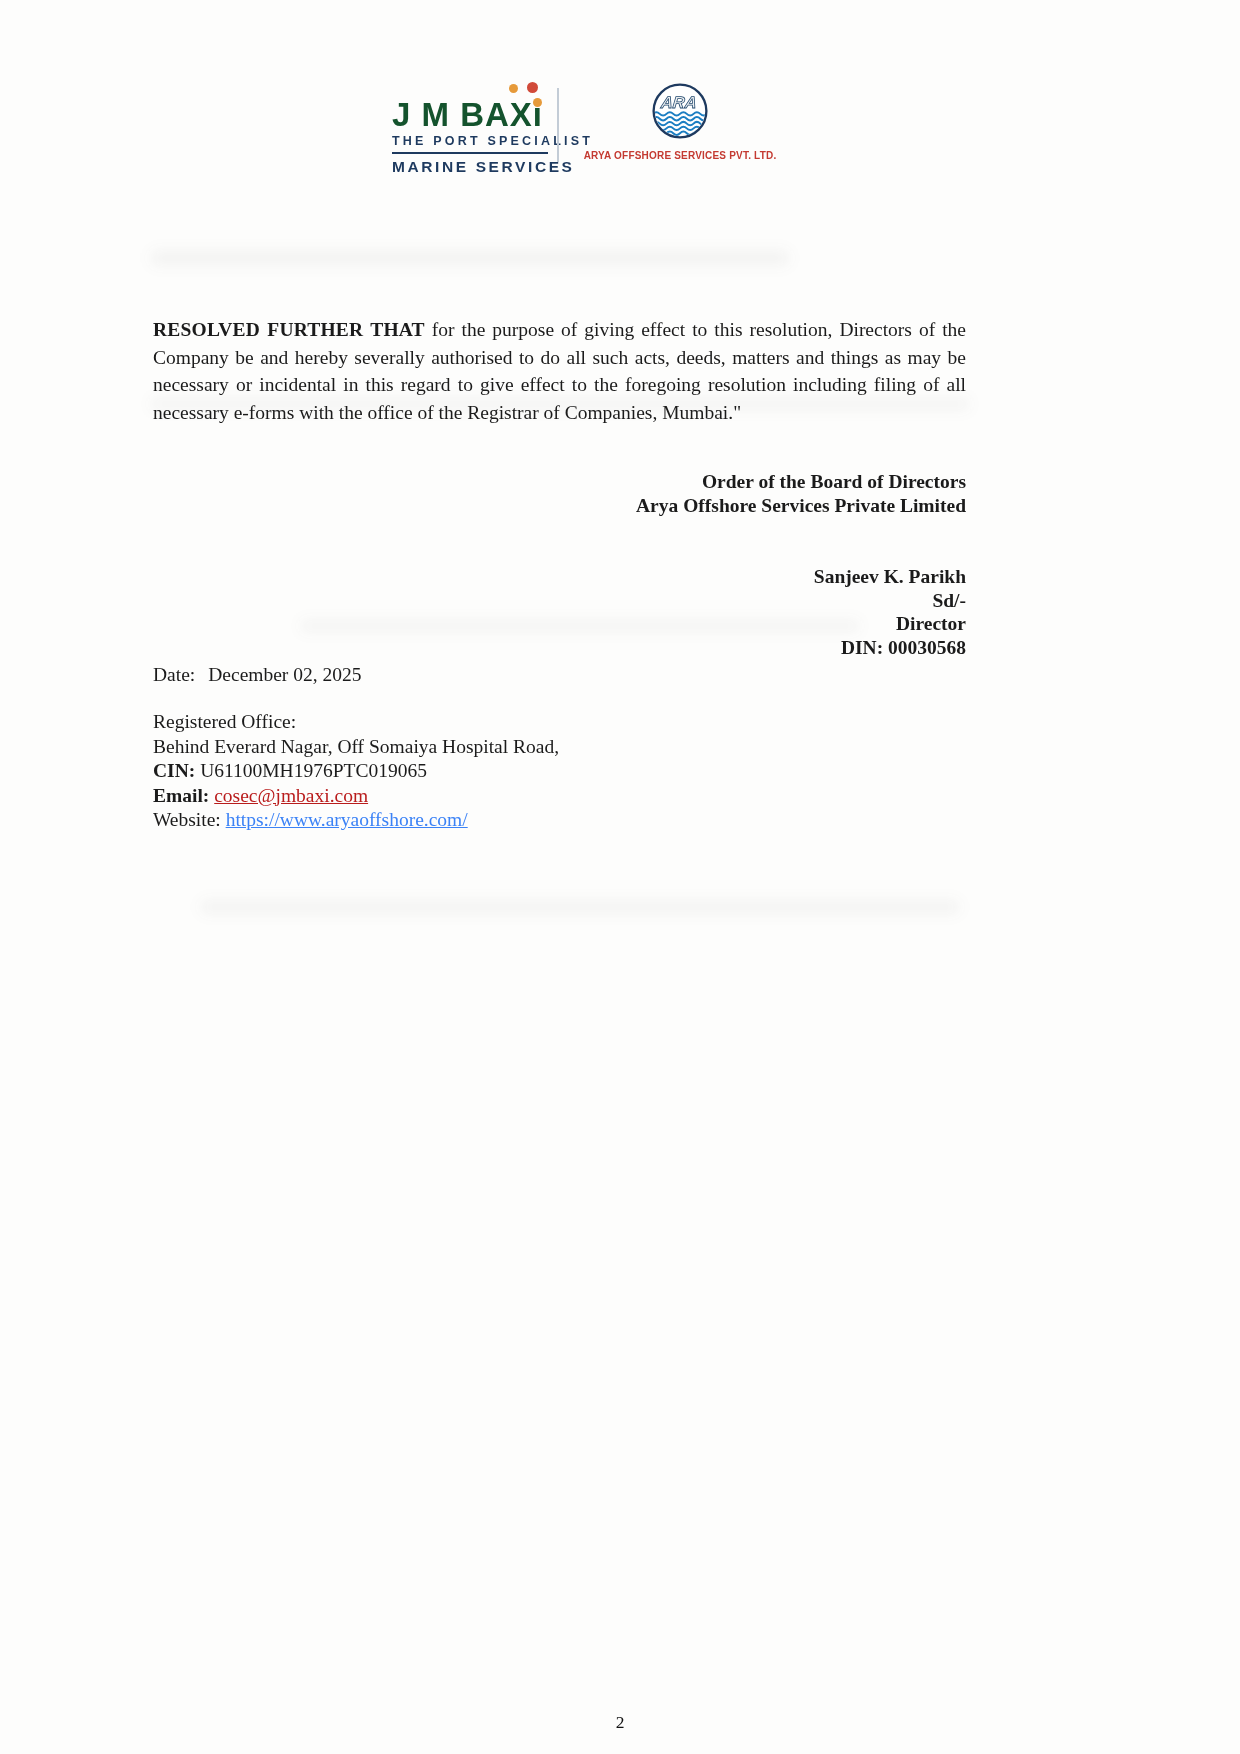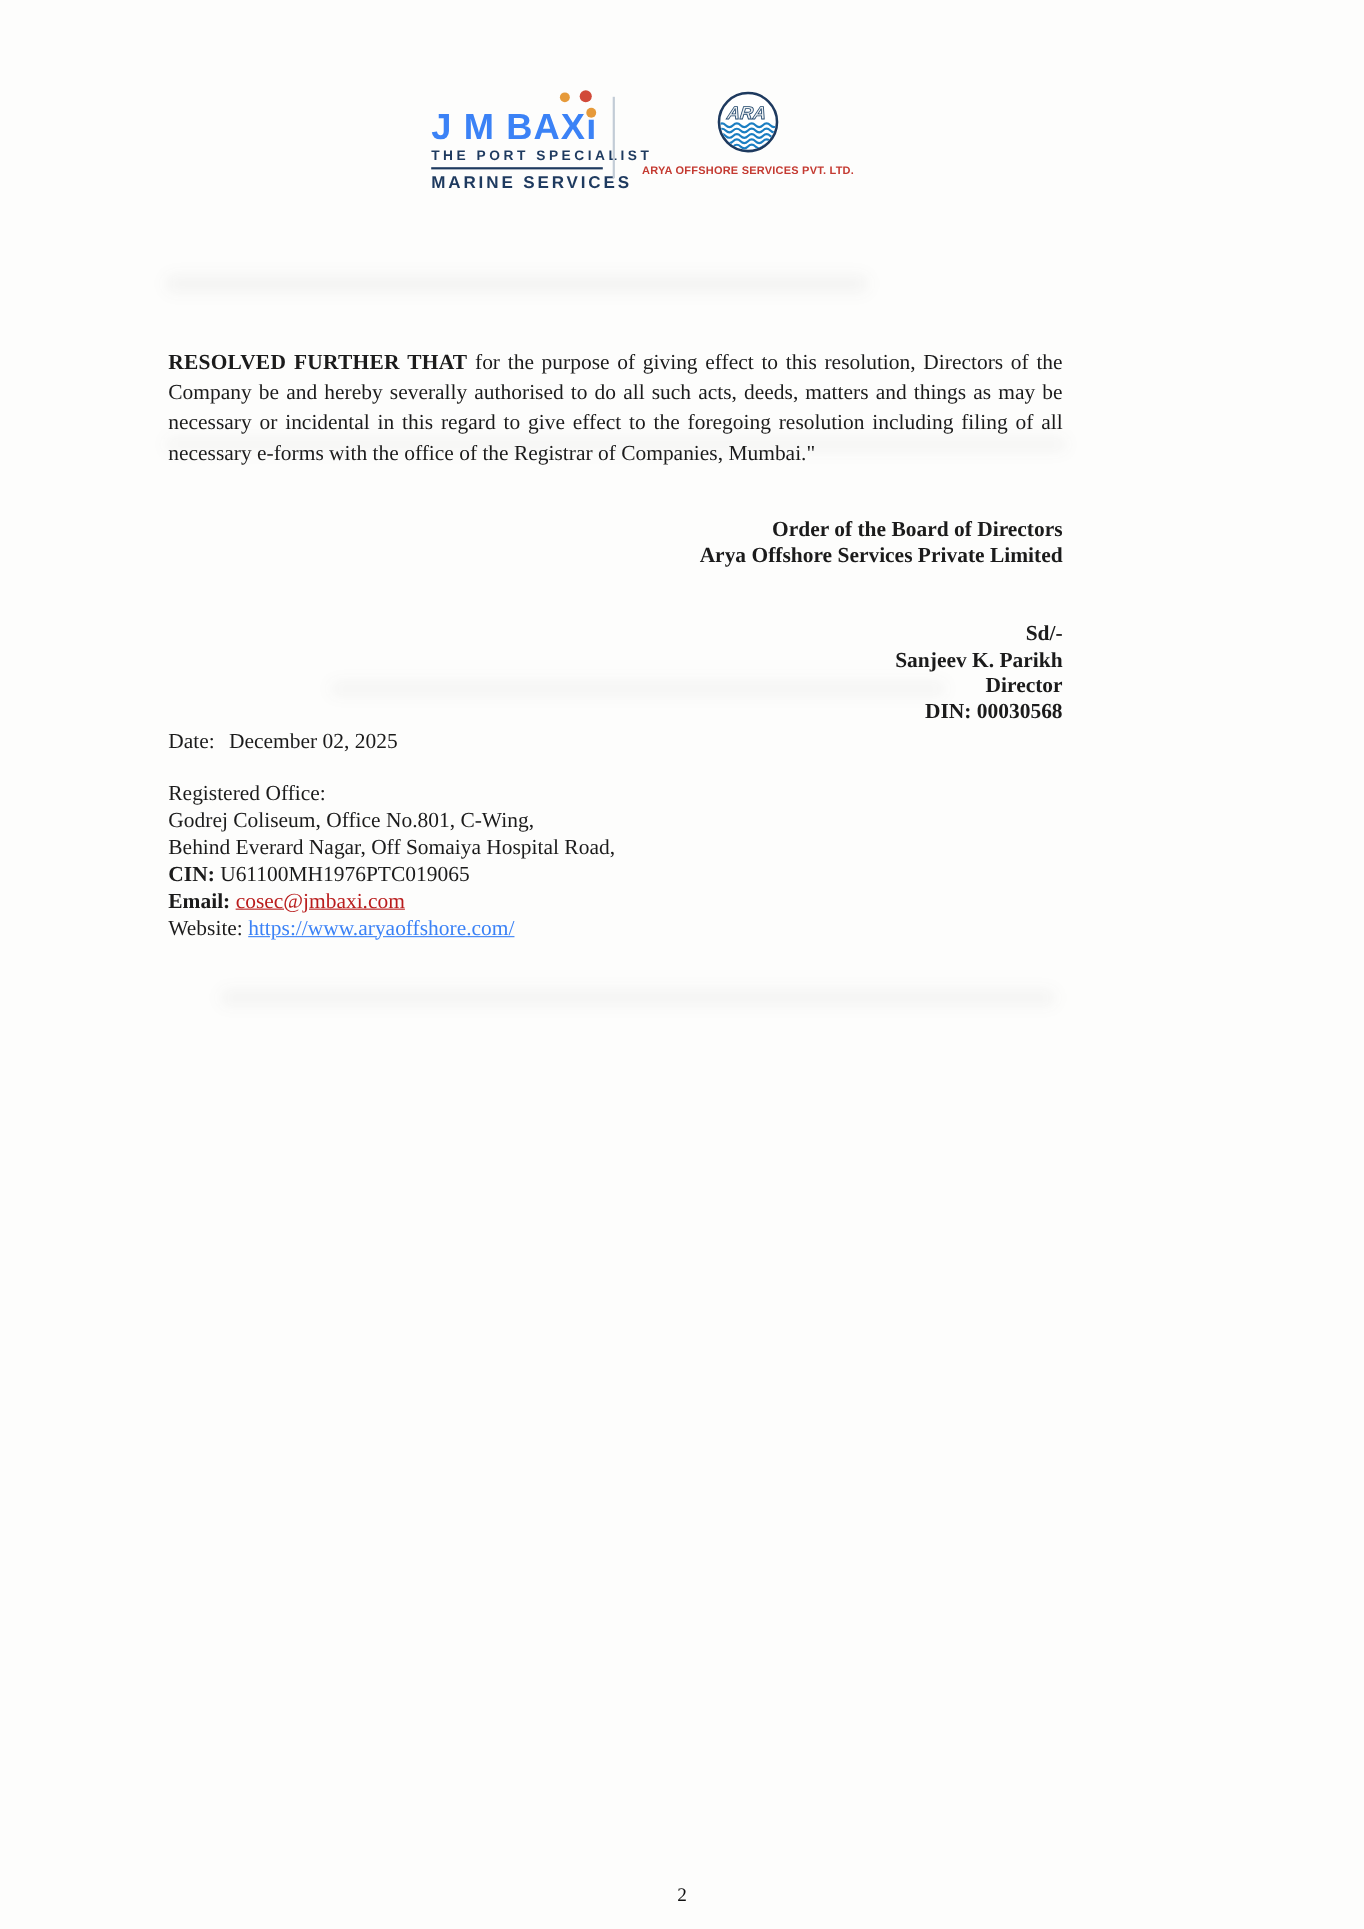--- a/index.html
+++ b/index.html
@@ -17,21 +17,21 @@
   
   .smudge { position:absolute; background:rgba(60,60,60,0.05); filter:blur(7px); border-radius:10px; }
 
   
   .header { position:absolute; top:0; left:0; width:100%; height:200px; }
 
   .jmbaxi { position:absolute; left:392px; top:82px; width:156px; padding-top:16px; font-family:"Liberation Sans", sans-serif; }
   .jb-dot { position:absolute; border-radius:50%; }
   .jb-dot-orange { width:9px; height:9px; background:#e69a3a; left:117px; top:2px; }
   .jb-dot-red    { width:11px; height:11px; background:#d14a39; left:135px; top:0px; }
-  .jb-brand { font-size:33px; font-weight:bold; color:#3b82f6; letter-spacing:1px; line-height:34px; white-space:nowrap; }
+  .jb-brand { font-size:33px; font-weight:bold; color:#14532d; letter-spacing:1px; line-height:34px; white-space:nowrap; }
   .jb-i { position:relative; display:inline-block; }
   .jb-i::before { content:""; position:absolute; width:9px; height:9px; border-radius:50%; background:#e69a3a; left:0px; top:0px; }
   .jb-tagline { margin-top:2px; font-size:12.5px; font-weight:bold; color:#1e3a5f; letter-spacing:3.2px; border-bottom:2px solid #1e3a5f; padding-bottom:4px; white-space:nowrap; }
   .jb-subtitle { margin-top:4px; font-size:15.5px; font-weight:bold; color:#1e3a5f; letter-spacing:2.6px; white-space:nowrap; }
 
   .logo-divider { position:absolute; left:557px; top:88px; width:2px; height:74px; background:#c3ccd6; }
 
   .arya { position:absolute; left:590px; top:82px; width:180px; display:flex; flex-direction:column; align-items:center; font-family:"Liberation Sans", sans-serif; }
   .arya-caption { margin-top:10px; font-size:10px; font-weight:bold; color:#c43a31; letter-spacing:0.2px; white-space:nowrap; }
 
@@ -109,33 +109,32 @@
   </div>
 
   <p class="resolution"><b>RESOLVED FURTHER THAT</b><span> for the purpose of giving effect to this resolution, Directors of the Company be and hereby severally authorised to do all such acts, deeds, matters and things as may be necessary or incidental in this regard to give effect to the foregoing resolution including filing of all necessary e-forms with the office of the Registrar of Companies, Mumbai."</span></p>
 
   <div class="order-block">
     <div>Order of the Board of Directors</div>
     <div>Arya Offshore Services Private Limited</div>
   </div>
 
   <div class="sig-block">
+    <div>Sanjeev K. Parikh</div>
     <div>Sd/-</div>
-    <div>Sanjeev K. Parikh</div>
     <div>Director</div>
     <div>DIN: 00030568</div>
   </div>
 
   <div class="date-line">
     <span>Date:</span><span class="date-value">December 02, 2025</span>
   </div>
 
   <div class="reg-block">
     <div class="reg-heading">Registered Office:</div>
-    <div>Godrej Coliseum, Office No.801, C-Wing,</div>
     <div>Behind Everard Nagar, Off Somaiya Hospital Road,</div>
     <div><span class="lbl-bold">CIN:</span> <span>U61100MH1976PTC019065</span></div>
     <div><span class="lbl-bold">Email:</span> <a class="doc-link link-email">cosec@jmbaxi.com</a></div>
     <div><span>Website:</span> <a class="doc-link link-site">https://www.aryaoffshore.com/</a></div>
   </div>
 
   <div class="page-num">2</div>
 
 </div>
 

